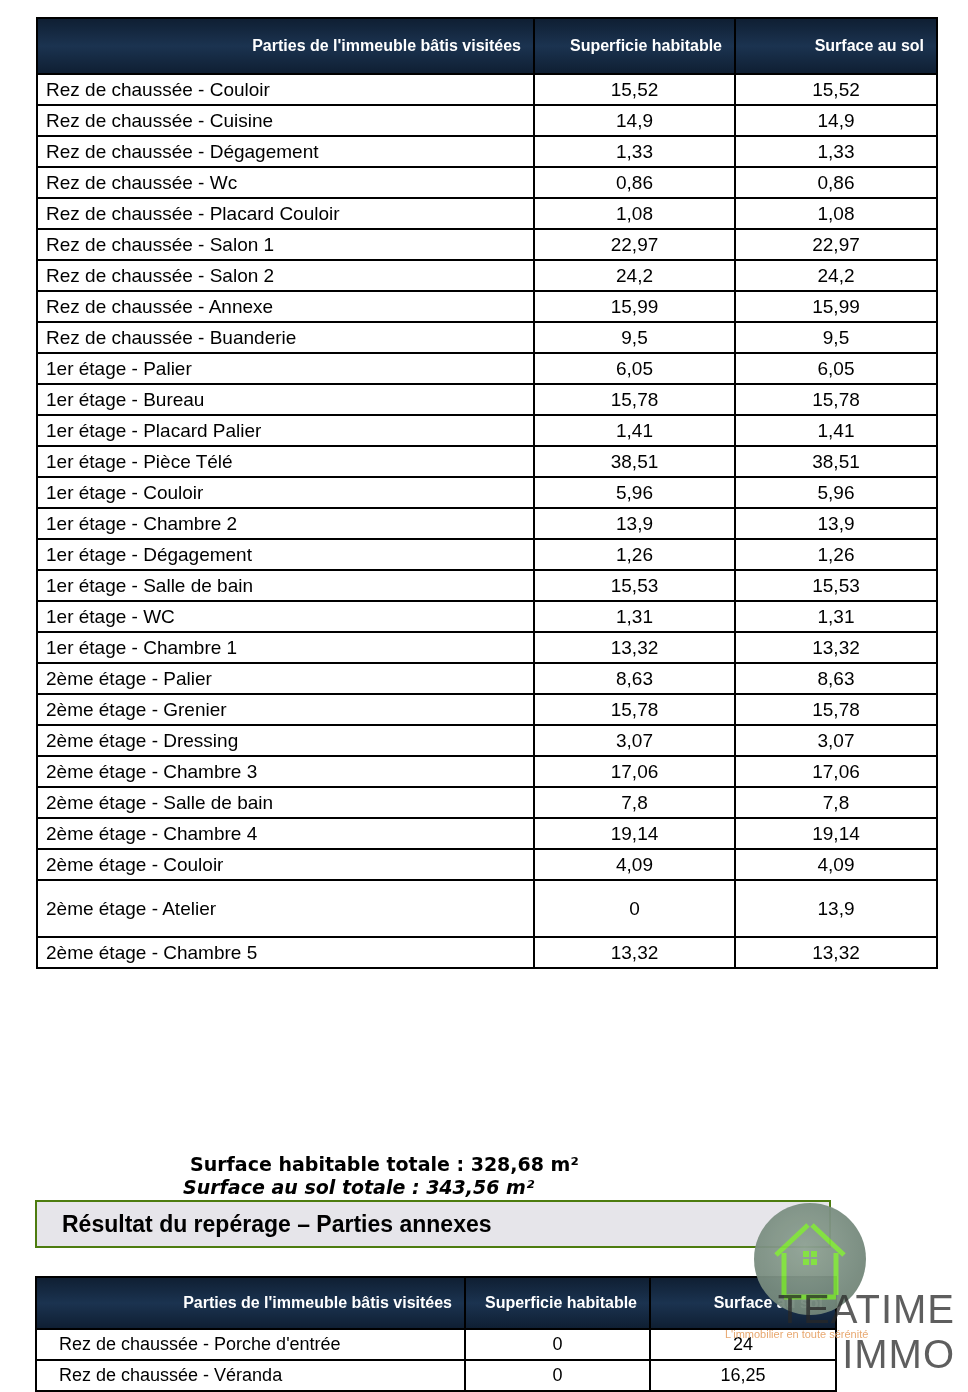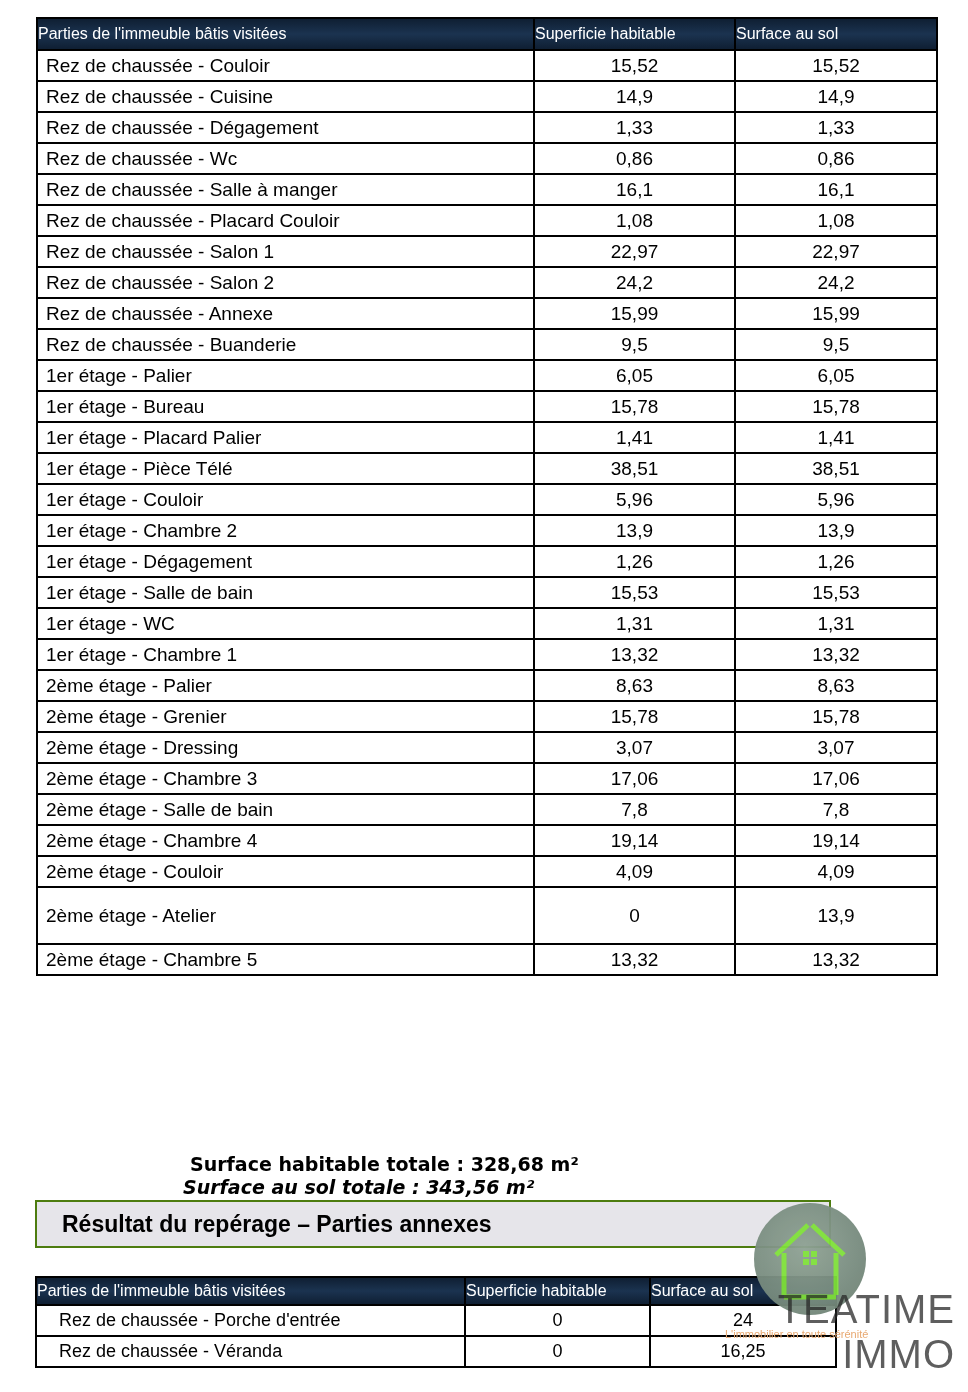--- a/index.html
+++ b/index.html
@@ -2,22 +2,22 @@
 <html><head>
 <meta charset="utf-8">
 <style>
   html, body { margin: 0; padding: 0; background: #ffffff; }
   body { width: 968px; height: 1392px; position: relative; overflow: hidden;
          font-family: "Liberation Sans", sans-serif; color: #000; }
   table { border-collapse: collapse; position: absolute; table-layout: fixed; }
   .main-table { left: 36px; top: 17px; width: 900px; }
   .annex-table { left: 35px; top: 1276px; width: 800px; }
   th { background: linear-gradient(180deg, #0f1f33 0%, #1b3350 50%, #0f1f33 100%);
-       color: #fff; font-weight: normal; font-size: 16px; height: 30px; padding: 0;
-       border: 2px solid #000; text-align: left; }
+       color: #fff; font-weight: bold; font-size: 16px; height: 30px; padding: 12px;
+       border: 2px solid #000; text-align: right; }
   td { border: 2px solid #000; font-size: 19px; padding: 0 8px; height: 29px; }
   td.num { text-align: center; }
   tr.tall td { height: 55px; }
   .annex-table td { font-size: 18px; height: 29px; padding: 0 22px; }
   .annex-table th { font-size: 16px; height: 26px; }
   .totals { position: absolute; left: 183px; top: 1153px; line-height: 23px; }
   .totals div { white-space: nowrap; }
   .t1 { font-weight: bold; font-size: 19px; padding-left: 7px; font-family: "DejaVu Sans", sans-serif; }
   .t2 { font-weight: bold; font-size: 19px; font-family: "DejaVu Sans", sans-serif; font-style: italic; }
   .t3 { font-size: 19px; font-family: Liberation Mono, monospace; }
@@ -62,25 +62,20 @@
         <td>Rez de chaussée - Dégagement</td>
         <td class="num">1,33</td>
         <td class="num">1,33</td>
       </tr>
       <tr>
         <td>Rez de chaussée - Wc</td>
         <td class="num">0,86</td>
         <td class="num">0,86</td>
       </tr>
       <tr>
-        <td>Rez de chaussée - Salle à manger</td>
-        <td class="num">16,1</td>
-        <td class="num">16,1</td>
-      </tr>
-      <tr>
         <td>Rez de chaussée - Placard Couloir</td>
         <td class="num">1,08</td>
         <td class="num">1,08</td>
       </tr>
       <tr>
         <td>Rez de chaussée - Salon 1</td>
         <td class="num">22,97</td>
         <td class="num">22,97</td>
       </tr>
       <tr>

